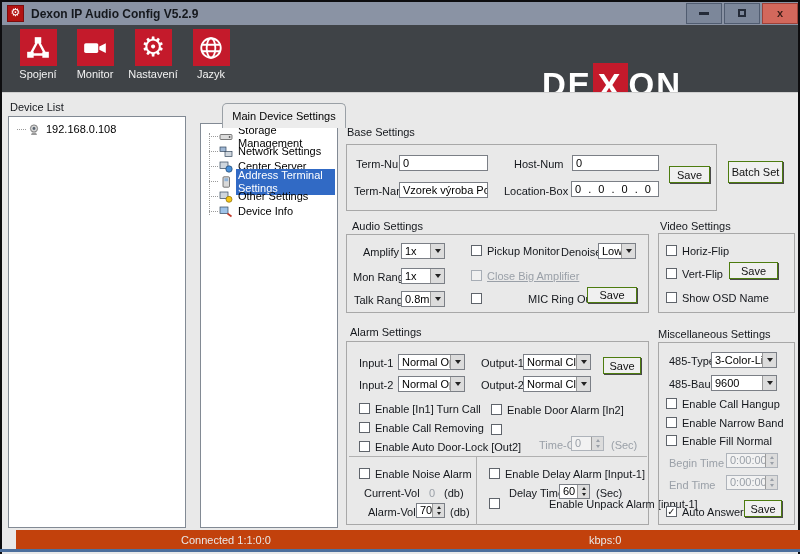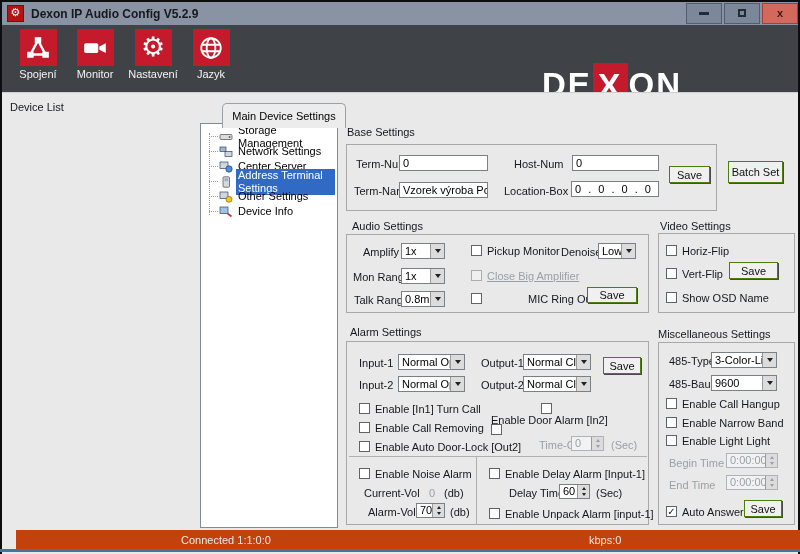--- a/index.html
+++ b/index.html
@@ -137,20 +137,32 @@
       <span>DE</span>
         <span class="xbox">X</span>
         <span>ON</span>
     </div>
   </div>
 
   <div class="client">
 
     <div class="lbl" style="left:8px;top:8px;">Device List</div>
 
+    <div class="panel" style="left:6px;top:23px;width:178px;height:412px;">
+      <div class="tree">
+        <div class="titem">
+          <svg class="ticon" viewBox="0 0 14 12">
+              <circle cx="7" cy="4.5" r="3.6" fill="#d3d3d3" stroke="#6a6a6a" stroke-width="0.8"></circle>
+              <circle cx="7" cy="4.5" r="1.4" fill="#55606e"></circle>
+              <path d="M5 8.5 L9 8.5 L10 11 L4 11 Z" fill="#9a9a9a"></path>
+            </svg>
+          <span class="tlabel">192.168.0.108</span>
+        </div>
+      </div>
+    </div>
 
     <div class="tab">
       <span>Main Device Settings</span>
     </div>
 
     <div class="panel" style="left:198px;top:30px;width:138px;height:405px;z-index:2;">
       <div class="tree">
         <div class="vline"></div>
         <div class="titem">
           <svg class="ticon" viewBox="0 0 14 12">
@@ -305,21 +317,21 @@
         <span class="txt">Normal Close</span>
         <span class="arrowbtn">
             <span class="tri-down"></span>
           </span>
       </div>
 
       <div class="cb" style="left:12px;top:60px;">
         <span class="box"></span>
         <span>Enable [In1] Turn Call</span>
       </div>
-      <div class="cb" style="left:144px;top:61px;flex-direction:column;">
+      <div class="cb" style="left:144px;top:61px;">
         <span class="box"></span>
         <span>Enable Door Alarm [In2]</span>
       </div>
       <div class="cb" style="left:12px;top:79px;">
         <span class="box"></span>
         <span>Enable Call Removing</span>
       </div>
       <div class="cb" style="left:144px;top:81px;">
         <span class="box"></span>
       </div>
@@ -375,21 +387,21 @@
         <span class="arrows">
             <div>
               <span class="tri-up-s"></span>
             </div>
             <div>
               <span class="tri-down-s"></span>
             </div>
           </span>
       </div>
       <div class="lbl" style="left:249px;top:145px;">(Sec)</div>
-      <div class="cb" style="left:142px;top:165px;">
+      <div class="cb" style="left:142px;top:155px;gap:44px;">
         <span class="box"></span>
         <span>Enable Unpack Alarm [input-1]</span>
       </div>
     </div>
 
     <div class="grouplabel" style="left:656px;top:235px;">Miscellaneous Settings</div>
     <div class="groupbox" style="left:656px;top:249px;width:137px;height:183px;">
       <div class="lbl" style="left:10px;top:12px;">485-Type</div>
       <div class="dd" style="left:52px;top:9px;width:66px;">
         <span class="txt">3-Color-Light</span>
@@ -407,21 +419,21 @@
       <div class="cb" style="left:7px;top:54px;">
         <span class="box"></span>
         <span>Enable Call Hangup</span>
       </div>
       <div class="cb" style="left:7px;top:73px;">
         <span class="box"></span>
         <span>Enable Narrow Band</span>
       </div>
       <div class="cb" style="left:7px;top:91px;">
         <span class="box"></span>
-        <span>Enable Light Light</span>
+        <span>Enable Fill Normal</span>
       </div>
       <div class="lbl gray" style="left:10px;top:114px;">Begin Time</div>
       <div class="spin disabled" style="left:67px;top:110px;width:52px;">
         <span class="val" style="text-align:center;">0:00:00</span>
         <span class="arrows">
             <div>
               <span class="tri-up-s"></span>
             </div>
             <div>
               <span class="tri-down-s"></span>

